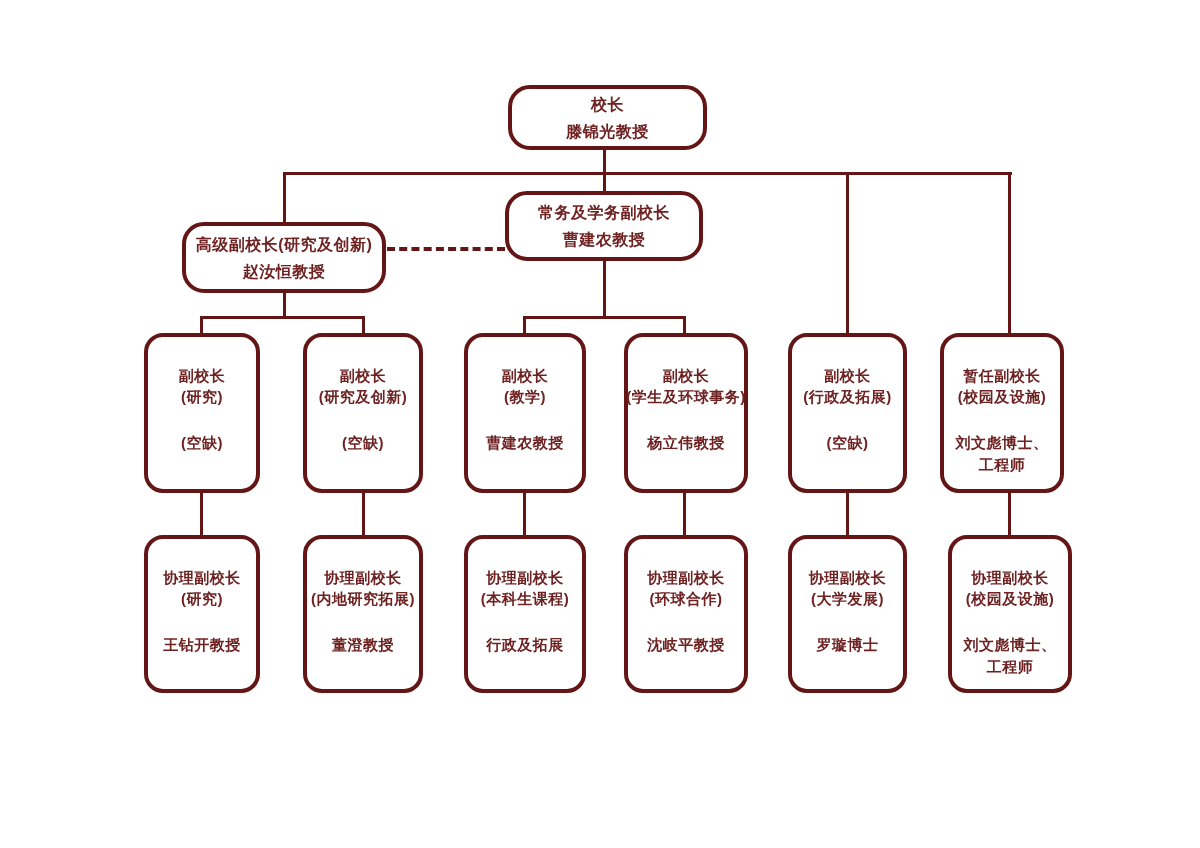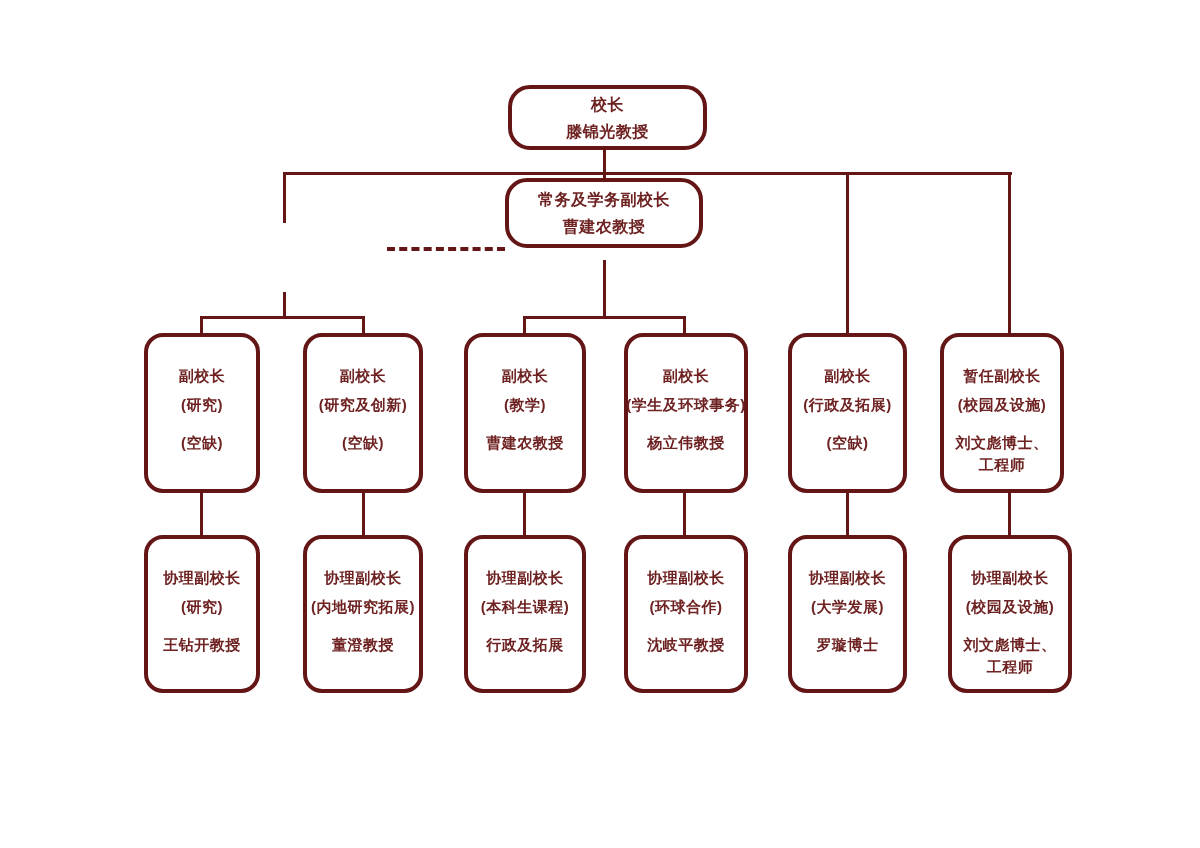--- a/index.html
+++ b/index.html
@@ -21,21 +21,21 @@
   .node-centered{
     display:flex;flex-direction:column;justify-content:center;align-items:center;
     font-size:16px;line-height:27px;
   }
   .node-col{
     display:flex;flex-direction:column;align-items:center;
     padding-top:28px;font-size:15px;
   }
   .title-area{
     display:flex;flex-direction:column;align-items:center;
-    height:42px;line-height:21px;gap:8px;
+    height:42px;line-height:21px;
   }
   .title-area div{white-space:nowrap;}
   .node-name{
     margin-top:25px;line-height:22px;white-space:pre-line;text-align:center;
   }
   .cline{position:absolute;background:var(--line);}
   .cdash{position:absolute;height:0;border-top:4px dashed var(--line);}
 </style>
 </head>
 <body>
@@ -66,25 +66,29 @@
   <div class="cline" style="left:523px;top:492px;width:3px;height:44px;"></div>
   <div class="cline" style="left:683px;top:492px;width:3px;height:44px;"></div>
   <div class="cline" style="left:846px;top:492px;width:3px;height:44px;"></div>
   <div class="cline" style="left:1008px;top:492px;width:3px;height:44px;"></div>
 
   <div class="node node-centered" style="left:508px;top:85px;width:199px;height:65px;border-radius:22px;">
     <div>校长</div>
     <div>滕锦光教授</div>
   </div>
 
-  <div class="node node-centered" style="left:505px;top:178px;width:198px;height:70px;border-radius:22px;">
+  <div class="node node-centered" style="left:505px;top:191px;width:198px;height:70px;border-radius:22px;">
     <div>常务及学务副校长</div>
     <div>曹建农教授</div>
   </div>
 
+  <div class="node node-centered" style="left:182px;top:222px;width:204px;height:71px;border-radius:22px;">
+    <div>高级副校长(研究及创新)</div>
+    <div>赵汝恒教授</div>
+  </div>
 
   <div class="node node-col" style="left:144px;top:333px;width:116px;height:160px;">
     <div class="title-area">
         <div>副校长</div>
         <div>(研究)</div>
       </div>
     <div class="node-name">(空缺)</div>
   </div>
   <div class="node node-col" style="left:303px;top:333px;width:120px;height:160px;">
     <div class="title-area">

